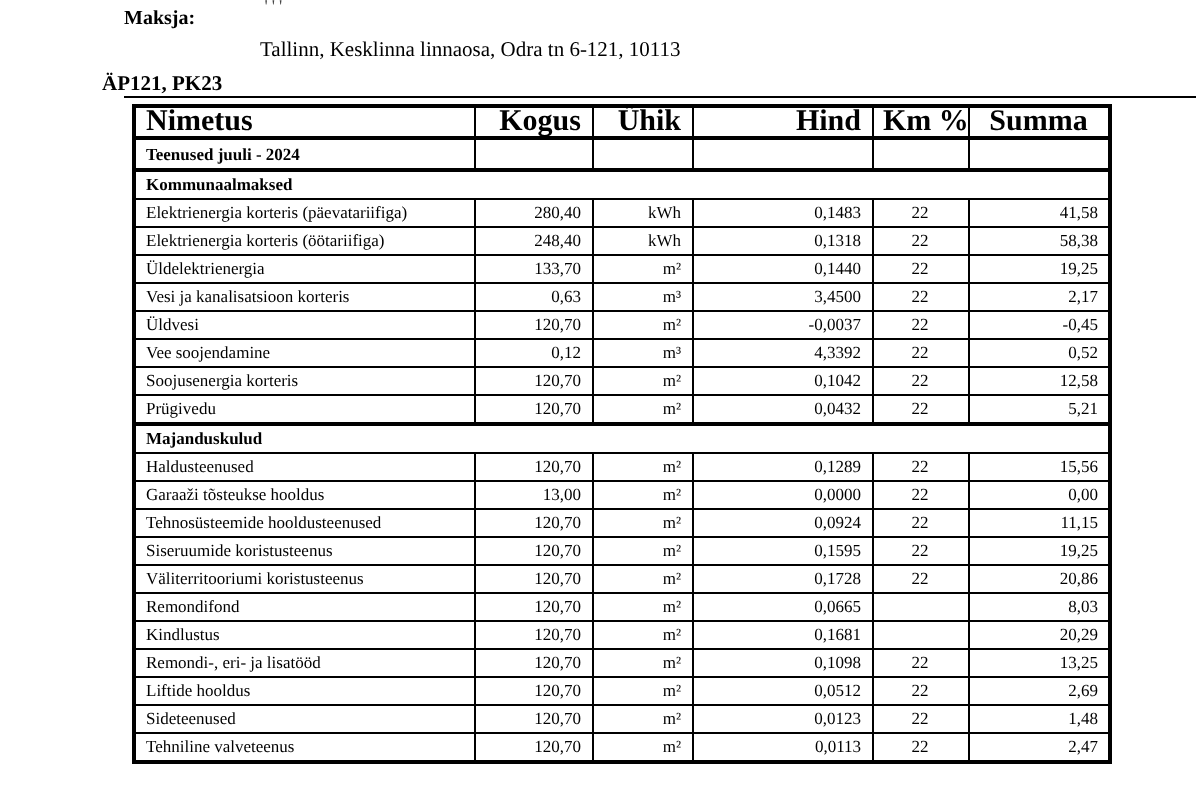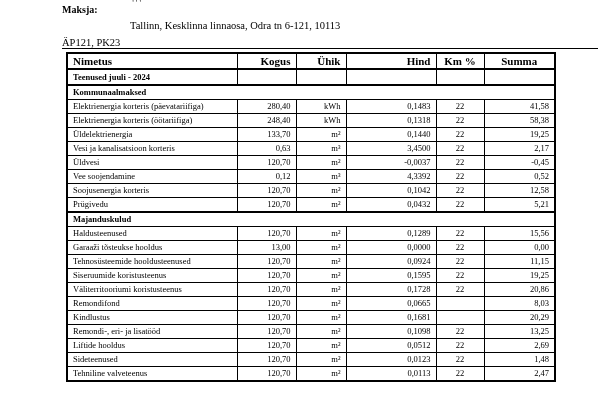--- a/index.html
+++ b/index.html
@@ -16,41 +16,41 @@
   }
   .payer-label{
     position:absolute;left:62px;top:4px;
     font-size:10px;font-weight:bold;
   }
   .payer-address{
     position:absolute;left:130px;top:20px;
     font-size:10.5px;
   }
   .apartment-ref{
-    position:absolute;left:62px;top:37px;
-    font-size:10.5px;font-weight:normal;
+    position:absolute;left:51px;top:37px;
+    font-size:10.5px;font-weight:bold;
   }
   .hrule{
     position:absolute;left:62px;top:48px;width:536px;height:1px;
     background:#000;
   }
 
   table.invoice{
     position:absolute;left:66px;top:52px;width:488px;
     border-collapse:collapse;table-layout:fixed;
     border:2px solid #000;
   }
   table.invoice th, table.invoice td{
     border:1px solid #000;
     font-size:8.5px;line-height:9px;
     padding:0 5px;height:13px;
     overflow:hidden;white-space:nowrap;
   }
   table.invoice thead th{
-    font-weight:bold;font-size:11px;height:14px;
+    font-weight:bold;font-size:15px;height:14px;
     border-bottom:2px solid #000;
   }
   tr.period-row td{font-weight:bold;height:14px;}
   tr.section-row td{
     font-weight:bold;
     border-top:2px solid #000;
     margin-top:30px;
   }
   .a-l{text-align:left;}
   .a-r{text-align:right;}

